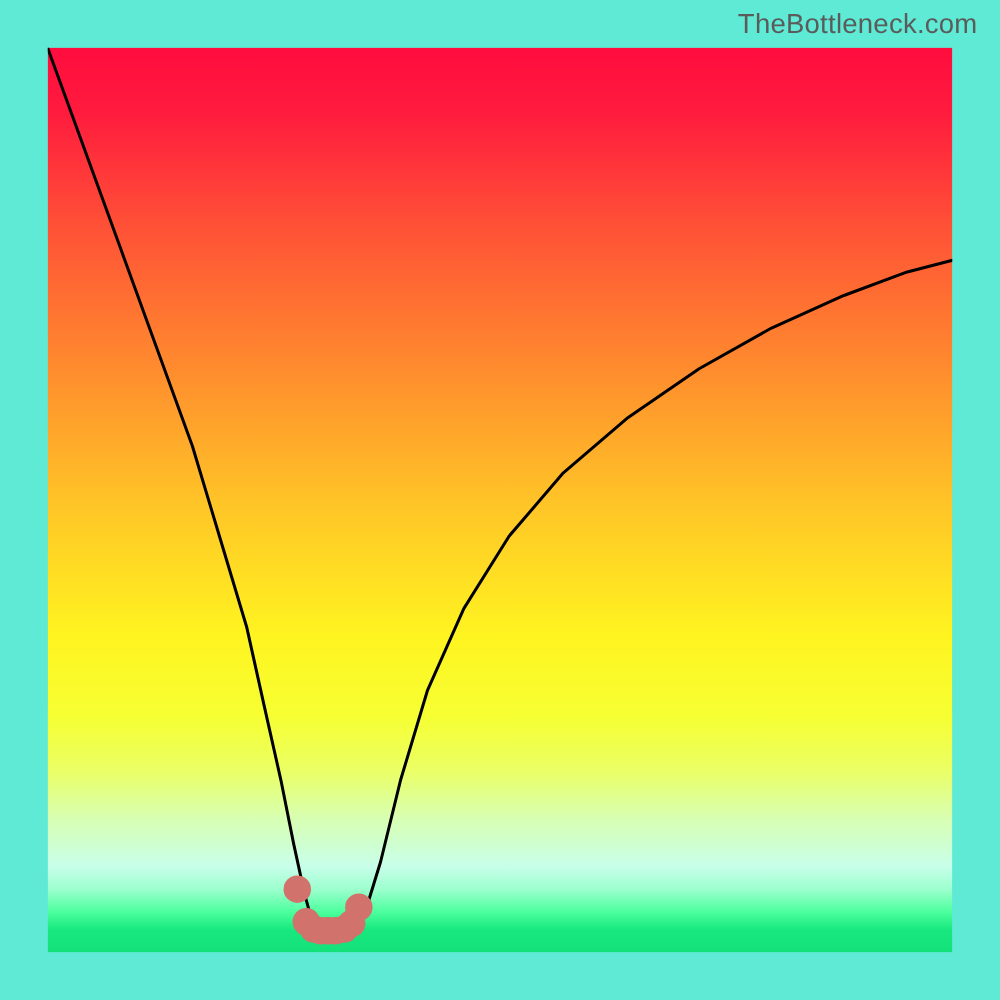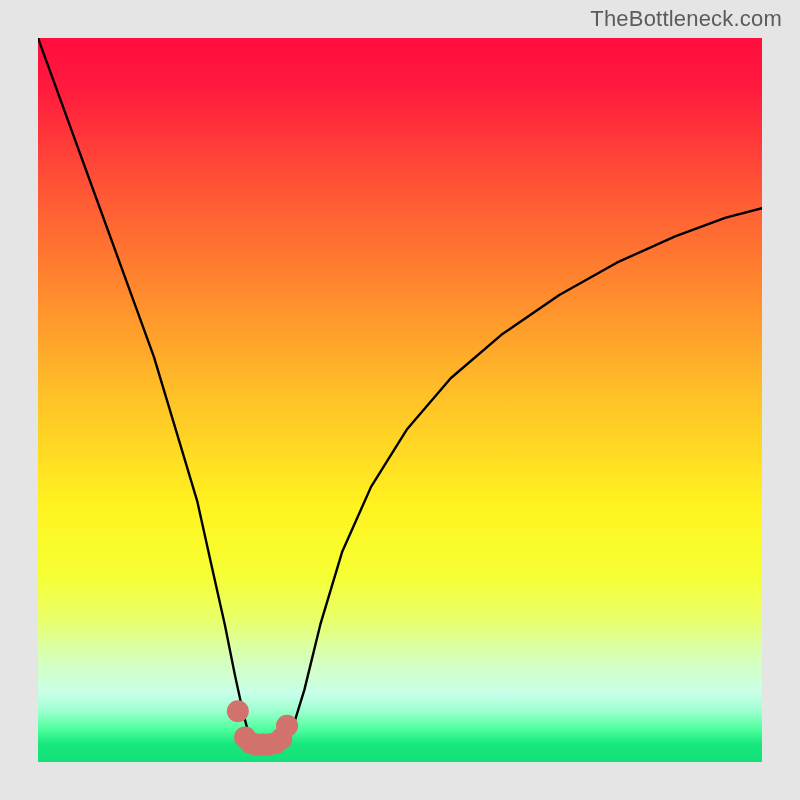--- a/index.html
+++ b/index.html
@@ -10,21 +10,21 @@
     background: #000;
     overflow: hidden;
     font-family: Arial, Helvetica, sans-serif;
   }
   .frame {
     position: absolute;
     left: 0;
     top: 0;
     width: 800px;
     height: 800px;
-    background: #e5e5e5;
+    background: #5eead4;
   }
   .plot-area {
     position: absolute;
     left: 38px;
     top: 38px;
     width: 724px;
     height: 724px;
     overflow: hidden;
   }
   .watermark {

